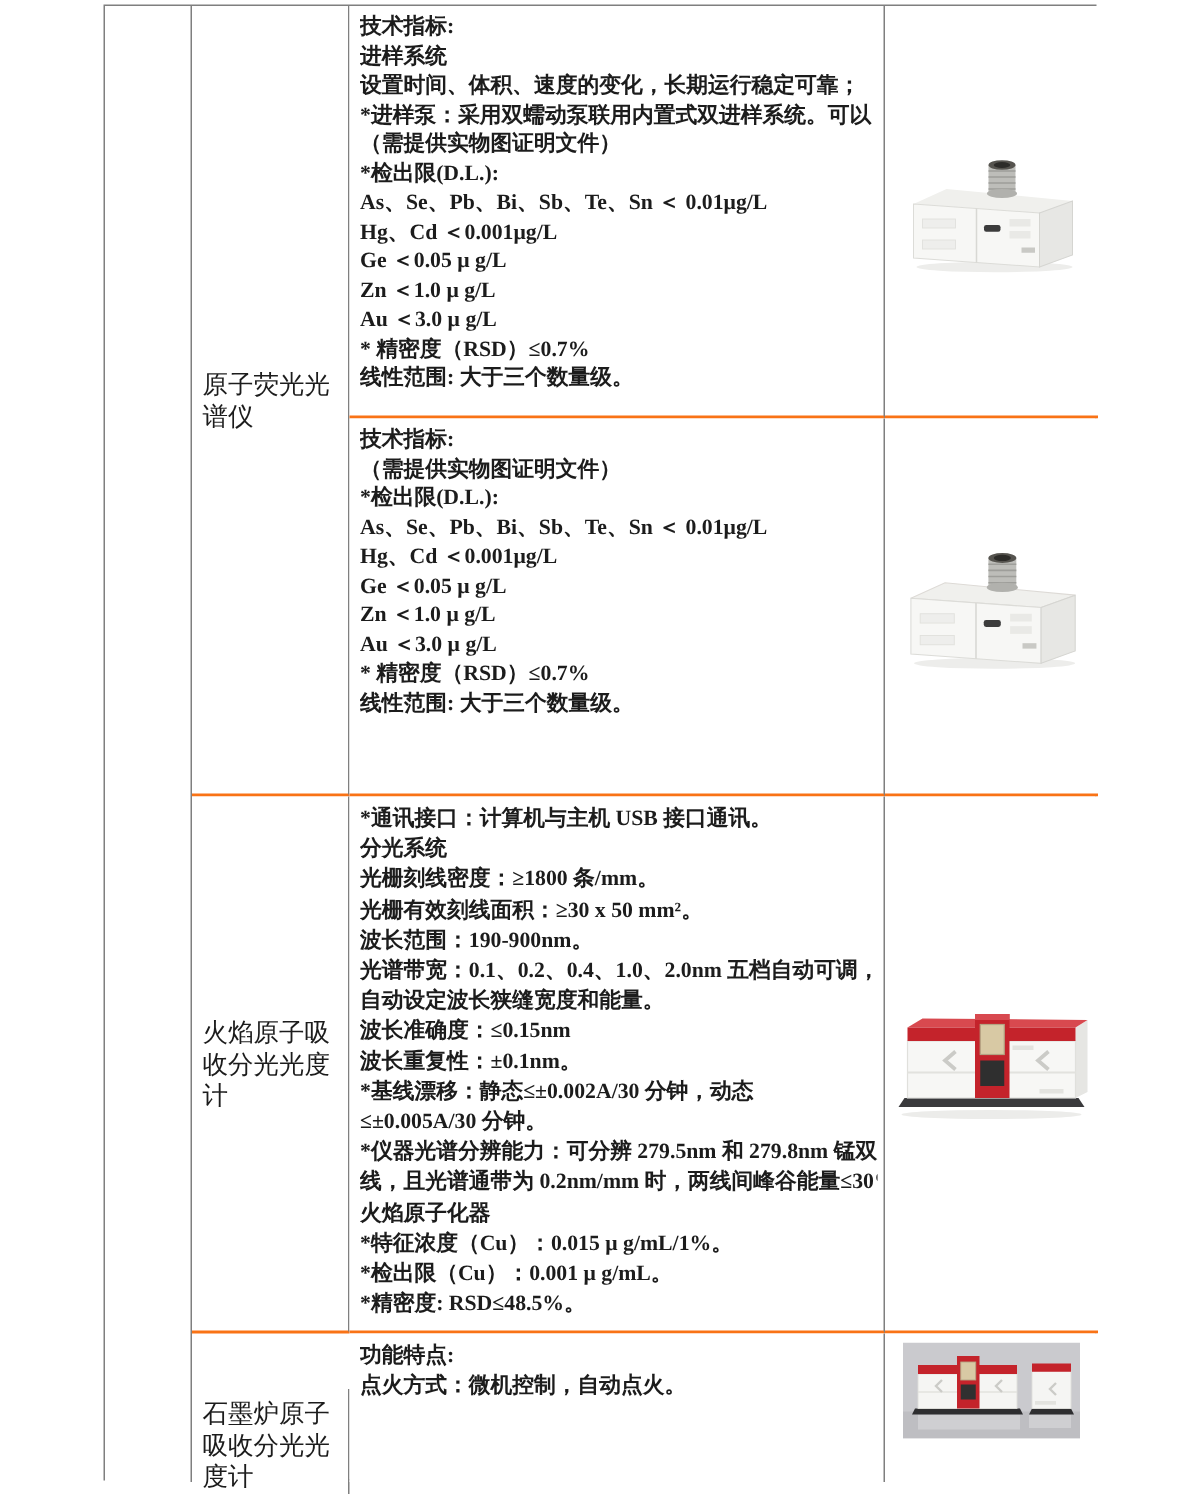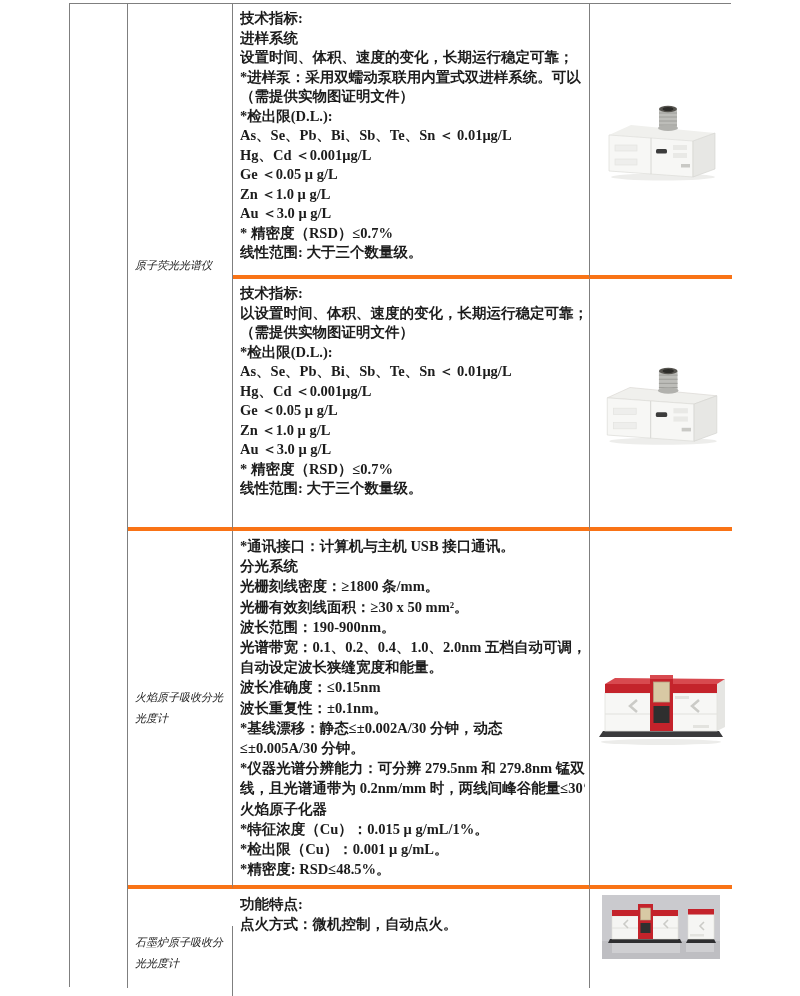--- a/index.html
+++ b/index.html
@@ -2,41 +2,41 @@
 <html><head>
 <meta charset="utf-8">
 <style>
   * { margin:0; padding:0; box-sizing:border-box; }
   html,body { width:800px; height:996px; background:#ffffff; overflow:hidden;
               font-family:"Liberation Serif","DejaVu Serif",serif; color:#1c1c1c; }
   .page { position:relative; width:800px; height:996px; background:#fff; }
 
   .spec-table { position:absolute; left:69px; top:3px; width:662px; height:984px;
                 border:1px solid #7f7f7f; }
-  .cell { position:absolute; border-right:1px solid #7f7f7f; border-bottom:4px solid #f97316;
+  .cell { position:absolute; border-right:1px solid #7f7f7f; border-bottom:2px solid #f97316;
           background:#fff; }
   .cell.last-row { border-bottom:none; }
   .cell.last-col { border-right:none; }
 
   
   .c0 { left:0;   width:58px;  }
   .c1 { left:58px; width:105px; }
   .c2 { left:163px; width:357px; }
   .c3 { left:520px; width:142px; }
 
   
   .r1 { top:0;    height:275px; }
   .r2 { top:275px; height:252px; }
   .r3 { top:527px; height:358px; }
   .r4 { top:885px; height:99px;  }
   .r12 { top:0; height:527px; } 
   .rall { top:0; height:984px; } 
 
   .name-cell { display:flex; align-items:center; padding:4px 6px 4px 7px;
-               font-size:11px; line-height:21px;font-style:italic; }
+               font-size:17px; line-height:21px; }
   .name-cell.top-align { align-items:flex-start; padding-top:6px;margin-top:37px; }
 
   .spec-cell { padding:5px 4px 0 7px; font-size:14.5px; }
   .spec-cell .spec-line { white-space:nowrap; overflow:hidden;font-weight:bold; }
   .r1.spec-cell .spec-line, .r2.spec-cell .spec-line { line-height:19.5px; }
   .r3.spec-cell .spec-line { line-height:20.2px; }
   .r4.spec-cell .spec-line { line-height:20px; }
   .spec-line.bold { font-weight:700; }
 
   .photo-cell { display:flex; align-items:center; justify-content:center; }
@@ -71,21 +71,20 @@
         <div class="spec-line">As、Se、Pb、Bi、Sb、Te、Sn ＜ 0.01μg/L</div>
         <div class="spec-line">Hg、Cd ＜0.001μg/L</div>
         <div class="spec-line">Ge ＜0.05 μ g/L</div>
         <div class="spec-line">Zn ＜1.0 μ g/L</div>
         <div class="spec-line">Au ＜3.0 μ g/L</div>
         <div class="spec-line">* 精密度（RSD）≤0.7%</div>
         <div class="spec-line">线性范围: 大于三个数量级。</div>
       </div>
     <div class="cell c2 r2 spec-cell">
         <div class="spec-line bold">技术指标:</div>
-        <div class="spec-line">以设置时间、体积、速度的变化，长期运行稳定可靠；</div>
         <div class="spec-line">（需提供实物图证明文件）</div>
         <div class="spec-line">*检出限(D.L.):</div>
         <div class="spec-line">As、Se、Pb、Bi、Sb、Te、Sn ＜ 0.01μg/L</div>
         <div class="spec-line">Hg、Cd ＜0.001μg/L</div>
         <div class="spec-line">Ge ＜0.05 μ g/L</div>
         <div class="spec-line">Zn ＜1.0 μ g/L</div>
         <div class="spec-line">Au ＜3.0 μ g/L</div>
         <div class="spec-line">* 精密度（RSD）≤0.7%</div>
         <div class="spec-line">线性范围: 大于三个数量级。</div>
       </div>

